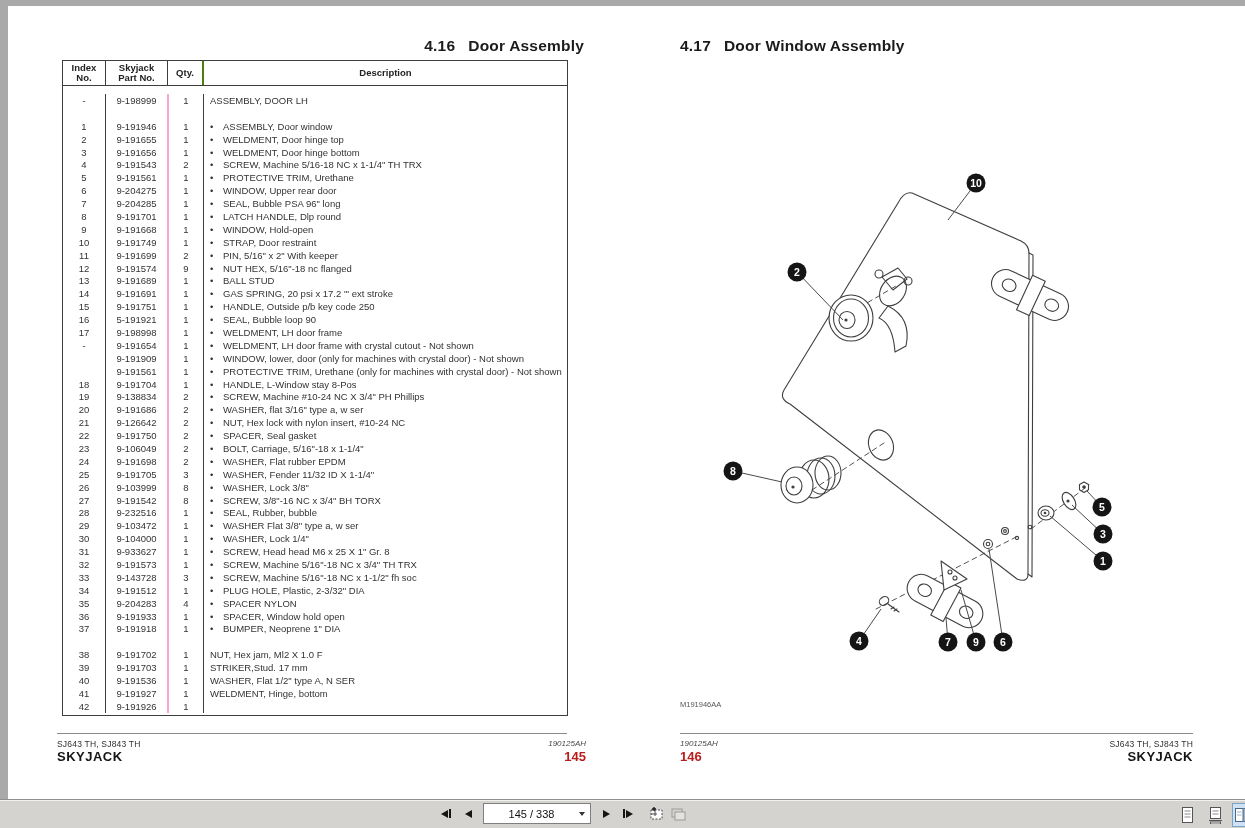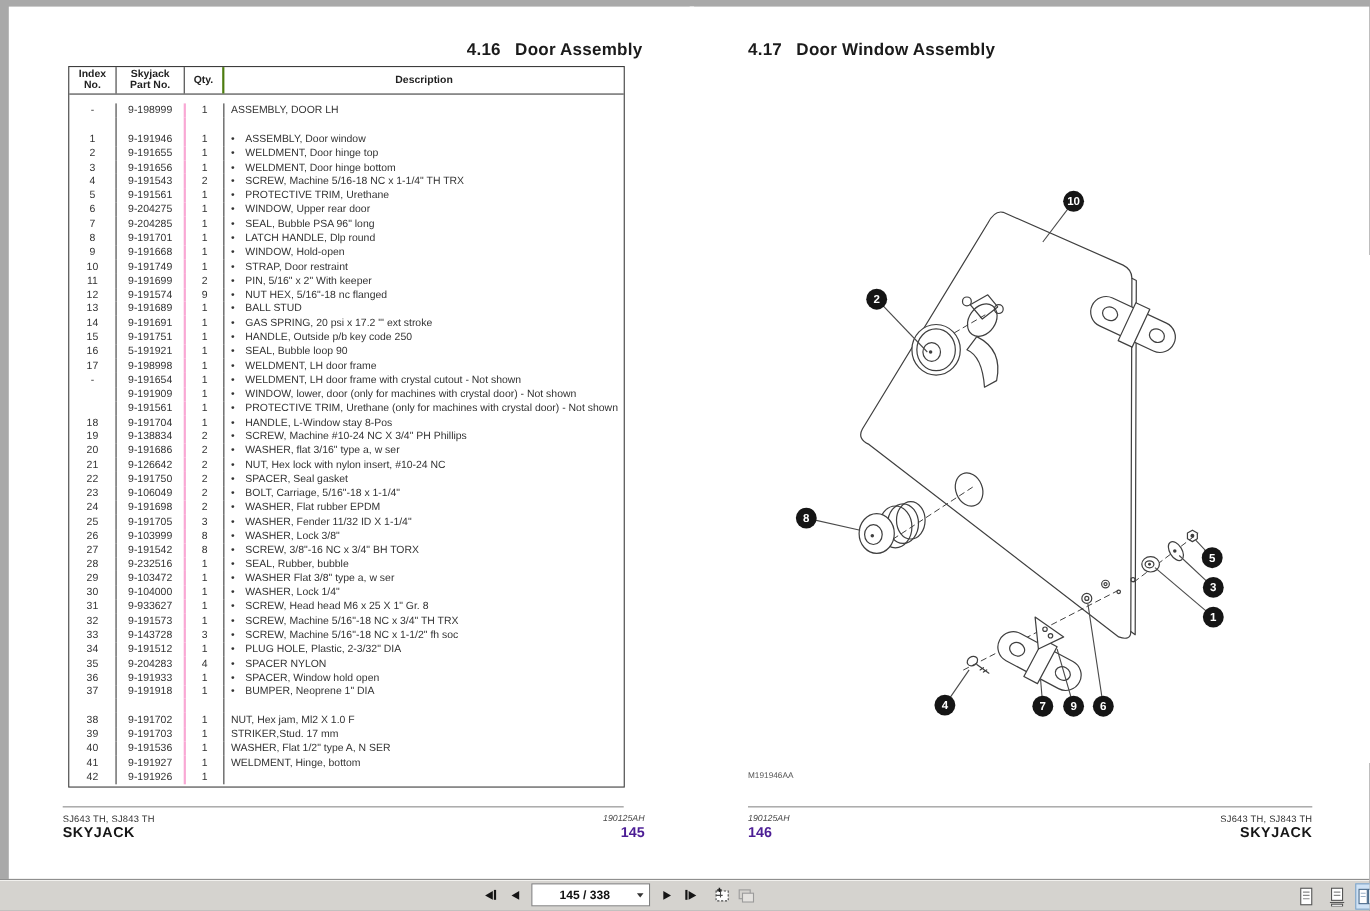--- a/index.html
+++ b/index.html
@@ -36,41 +36,41 @@
   .tc.cd{flex:1;padding-left:6px;white-space:nowrap;overflow:hidden;}
   .bullet{display:inline-block;width:13px;color:#333;}
 
   
   .foot-line{position:absolute;top:727px;border-top:1px solid #8a8a8a;}
   .fl-left{left:49px;width:510px;}
   .fl-right{left:53px;right:52px;}
   .foot-model{position:absolute;top:733px;font-size:8.5px;color:#2f2f2f;letter-spacing:0.2px;}
   .foot-logo{position:absolute;top:743px;font-size:13px;font-weight:bold;color:#151515;letter-spacing:0.5px;}
   .foot-doc{position:absolute;top:733px;font-size:8px;font-style:italic;color:#4a4a4a;}
-  .foot-page{position:absolute;top:743px;font-size:13px;font-weight:bold;color:#4c1d95;}
+  .foot-page{position:absolute;top:743px;font-size:13px;font-weight:bold;color:#b91c1c;}
   .fig-label{position:absolute;left:53px;top:694px;font-size:7.5px;color:#555;}
 
   
   #diagram-svg{position:absolute;left:33px;top:154px;width:540px;height:546px;}
   .balloon-num{font-family:"Liberation Sans",sans-serif;font-size:10.5px;font-weight:bold;
     fill:#fff;text-anchor:middle;}
 
   
   .toolbar{position:absolute;left:0;right:0;bottom:0;height:28px;background:#d5d3cf;
     border-top:1px solid #8f8f8f;box-shadow:inset 0 1px 0 #f2f1ee;}
   .navgroup{position:absolute;left:436px;top:3px;display:flex;align-items:center;gap:2px;}
   .tbtn{width:20px;height:21px;display:flex;align-items:center;justify-content:center;gap:1px;}
   .tri-l{width:0;height:0;border-top:4.5px solid transparent;border-bottom:4.5px solid transparent;
     border-right:7px solid #151515;}
   .tri-r{width:0;height:0;border-top:4.5px solid transparent;border-bottom:4.5px solid transparent;
     border-left:7px solid #151515;}
   .vbar{width:2px;height:9px;background:#151515;}
   .pagebox{width:106px;height:19px;background:#fff;border:1px solid #7f7f7f;margin:0 3px;
     display:flex;align-items:center;font-size:11px;color:#111;}
-  .pagebox .ptxt{flex:1;text-align:center;font-weight:bold;}
+  .pagebox .ptxt{flex:1;text-align:center;}
   .caret{width:0;height:0;border-left:3.5px solid transparent;border-right:3.5px solid transparent;
     border-top:4.5px solid #333;margin-right:5px;}
   .layoutgroup{position:absolute;left:1176px;top:3px;display:flex;gap:5px;}
   .lbtn{width:21px;height:22px;display:flex;align-items:center;justify-content:center;border:1px solid transparent;}
   .lbtn.active{background:#cfe2f5;border:1px solid #7da2c4;}
 </style>
 </head>
 <body>
 
 <div class="page page-left">

